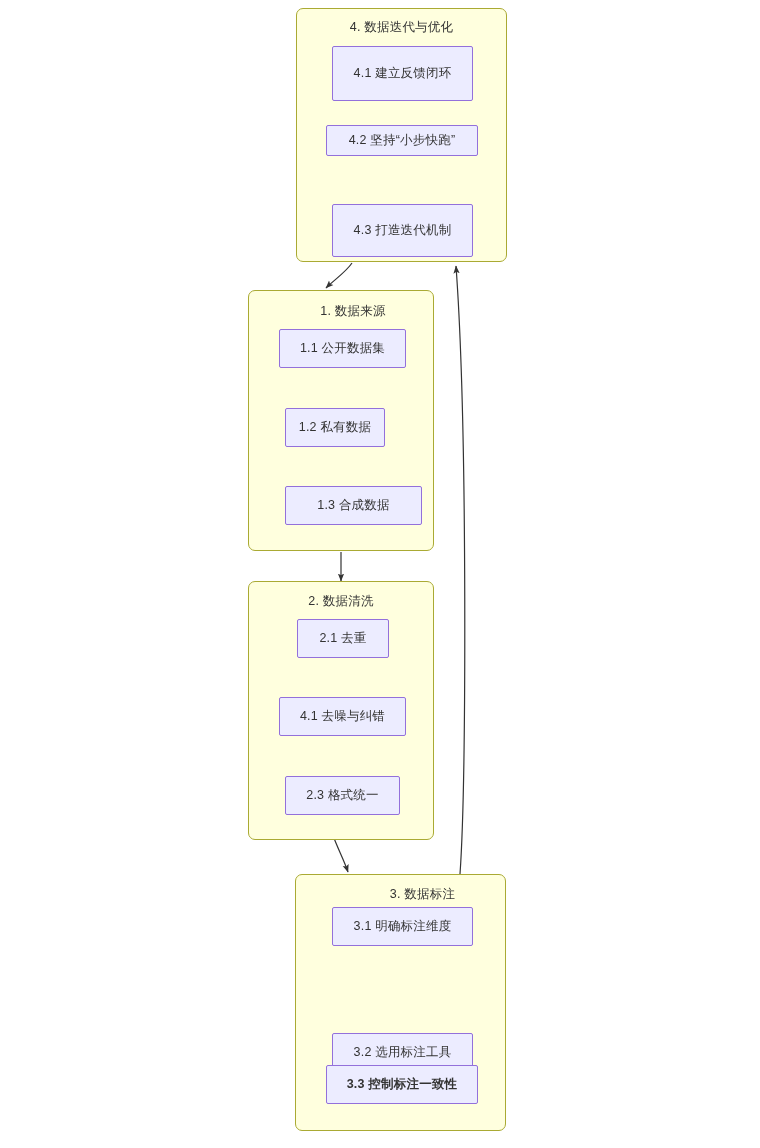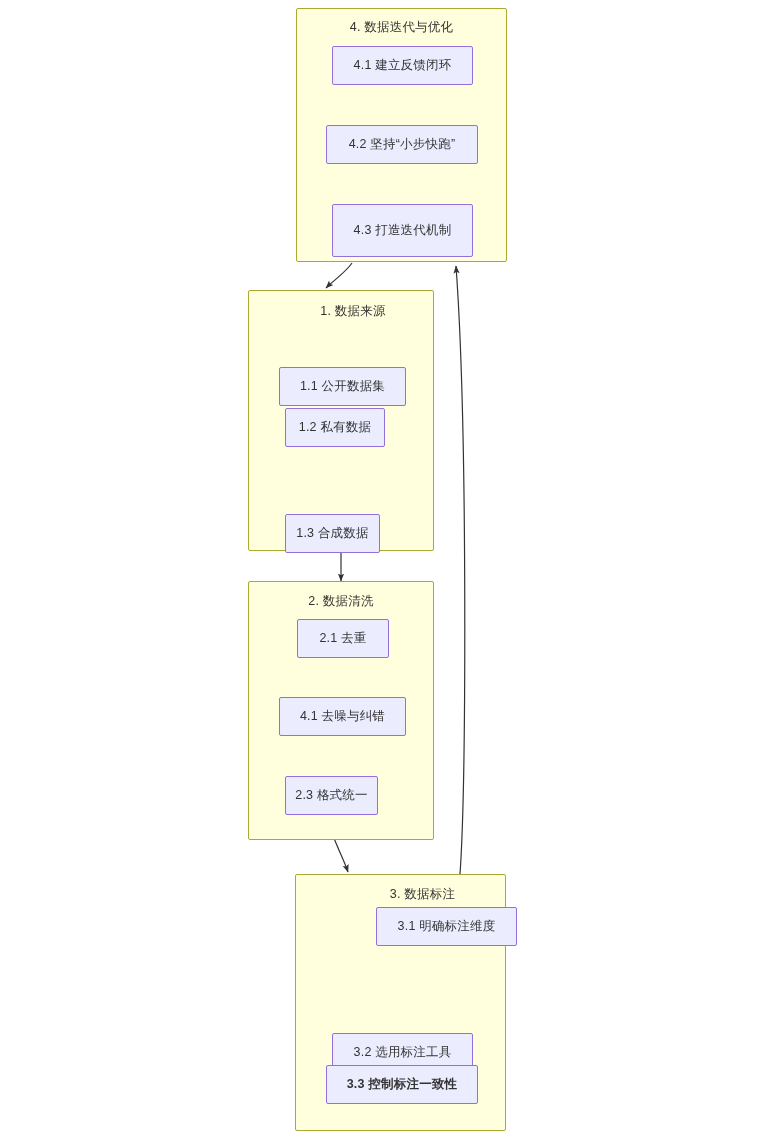--- a/index.html
+++ b/index.html
@@ -18,21 +18,21 @@
     position: absolute;
     left: 0;
     top: 0;
     width: 760px;
     height: 1148px;
   }
   .cluster {
     position: absolute;
     background: #ffffde;
     border: 1px solid #aaaa33;
-    border-radius: 2px;
+    border-radius: 7px;
     box-sizing: border-box;
   }
   .cluster-title {
     position: absolute;
     left: 0;
     right: 0;
     text-align: center;
     font-size: 12.5px;
     color: #333333;
     letter-spacing: 0.2px;
@@ -78,39 +78,39 @@
       </marker>
     </defs>
     <path class="edge-path" d="M 352,263 C 346,272 334,280 326,288" marker-end="url(#arrow)"></path>
     <path class="edge-path" d="M 341,552 L 341,581" marker-end="url(#arrow)"></path>
     <path class="edge-path" d="M 334,838 C 338,849 344,860 348,872" marker-end="url(#arrow)"></path>
     <path class="edge-path" d="M 460,874 C 466,790 468,430 456,266" marker-end="url(#arrow)"></path>
   </svg>
 
   <div class="cluster" style="left:296px; top:8px; width:211px; height:254px;">
     <div class="cluster-title" style="top:10px;">4. 数据迭代与优化</div>
-    <div class="node" style="left:35px; top:37px; width:141px; height:39px;">4.1 建立反馈闭环</div>
-    <div class="node" style="left:29px; top:116px; width:152px; height:39px;">4.2 坚持“小步快跑”</div>
+    <div class="node" style="left:35px; top:37px; width:141px; height:55px;">4.1 建立反馈闭环</div>
+    <div class="node" style="left:29px; top:116px; width:152px; height:31px;">4.2 坚持“小步快跑”</div>
     <div class="node" style="left:35px; top:195px; width:141px; height:53px;">4.3 打造迭代机制</div>
   </div>
 
   <div class="cluster" style="left:248px; top:290px; width:186px; height:261px;">
     <div class="cluster-title" style="top:12px;padding-left:24px;">1. 数据来源</div>
-    <div class="node" style="left:30px; top:38px; width:127px; height:39px;margin-top:38px;">1.1 公开数据集</div>
+    <div class="node" style="left:30px; top:38px; width:127px; height:39px;">1.1 公开数据集</div>
     <div class="node" style="left:36px; top:117px; width:100px; height:39px;">1.2 私有数据</div>
-    <div class="node" style="left:36px; top:195px; width:95px; height:39px;margin-top:28px;">1.3 合成数据</div>
+    <div class="node" style="left:36px; top:195px; width:137px; height:39px;">1.3 合成数据</div>
   </div>
 
   <div class="cluster" style="left:248px; top:581px; width:186px; height:259px;">
     <div class="cluster-title" style="top:11px;">2. 数据清洗</div>
     <div class="node" style="left:48px; top:37px; width:92px; height:39px;">2.1 去重</div>
     <div class="node" style="left:30px; top:115px; width:127px; height:39px;">4.1 去噪与纠错</div>
-    <div class="node" style="left:36px; top:194px; width:93px; height:39px;">2.3 格式统一</div>
+    <div class="node" style="left:36px; top:194px; width:115px; height:39px;">2.3 格式统一</div>
   </div>
 
   <div class="cluster" style="left:295px; top:874px; width:211px; height:257px;">
     <div class="cluster-title" style="top:11px;margin-left:44px;">3. 数据标注</div>
-    <div class="node" style="left:36px; top:32px; width:141px; height:39px;margin-left:44px;">3.1 明确标注维度</div>
+    <div class="node" style="left:36px; top:32px; width:141px; height:39px;">3.1 明确标注维度</div>
     <div class="node" style="left:36px; top:111px; width:141px; height:39px;margin-top:47px;">3.2 选用标注工具</div>
     <div class="node" style="left:30px; top:190px; width:152px; height:39px;font-weight:bold;">3.3 控制标注一致性</div>
   </div>
 
 </div>
 
 </body></html>

